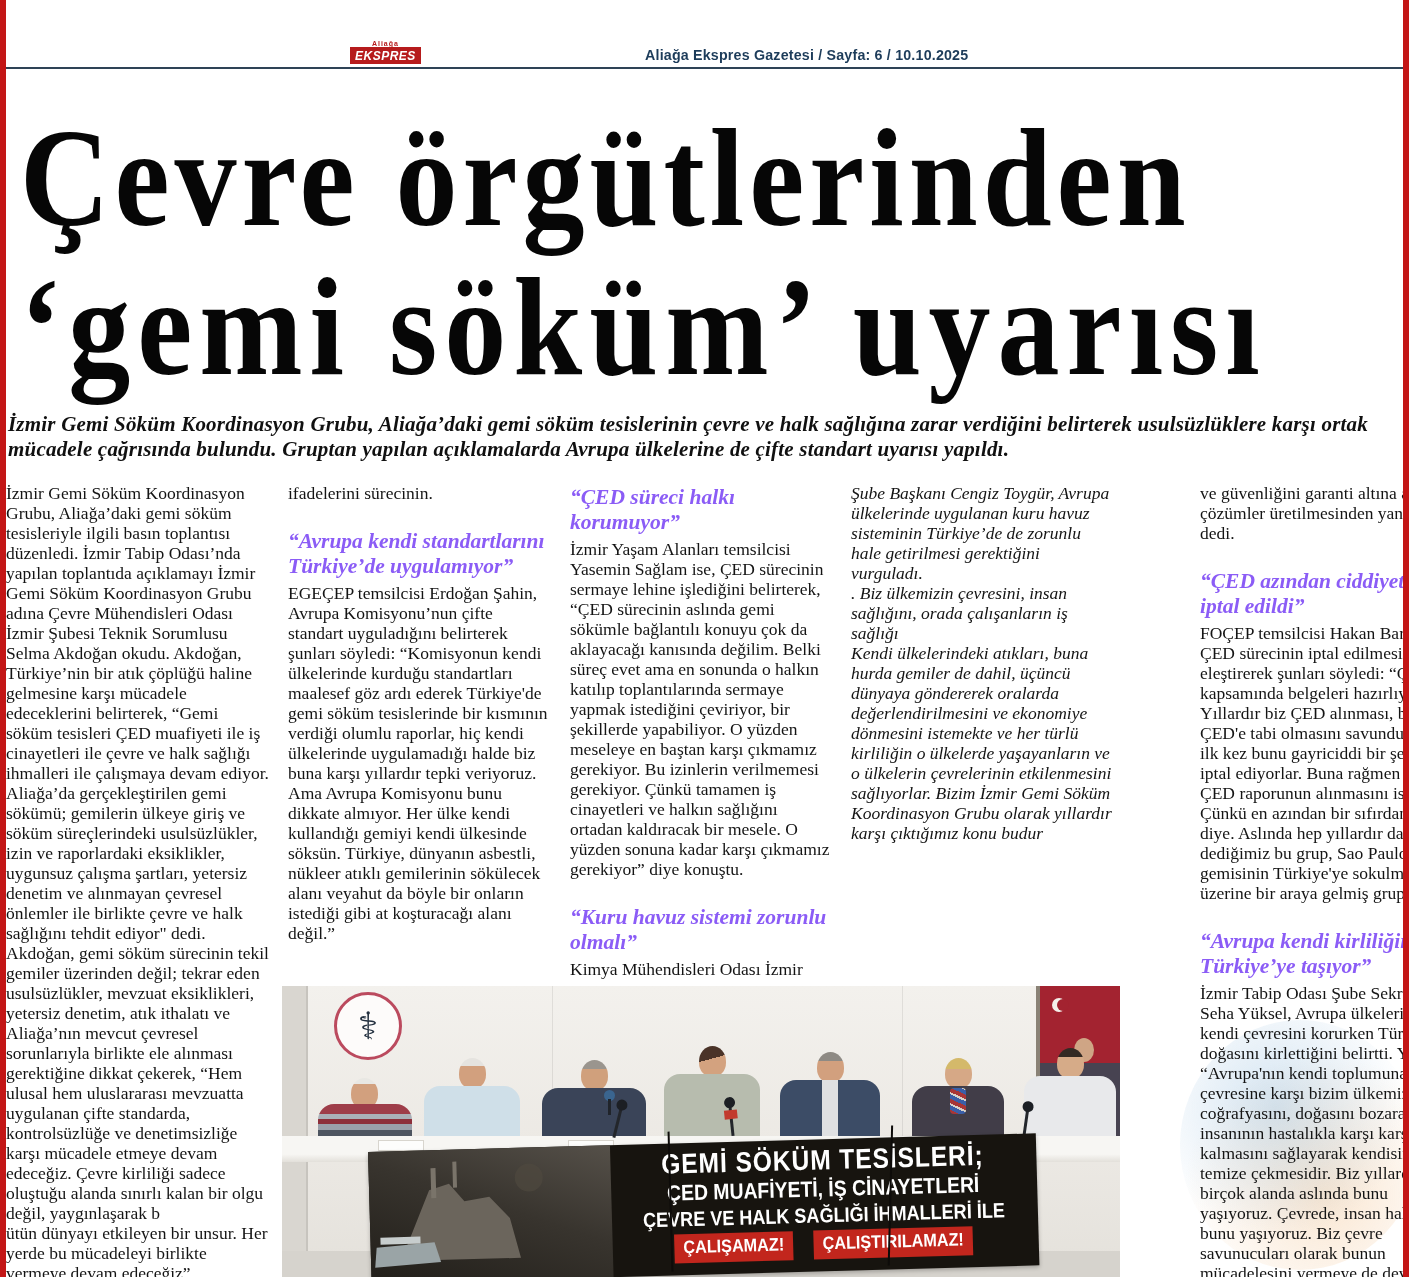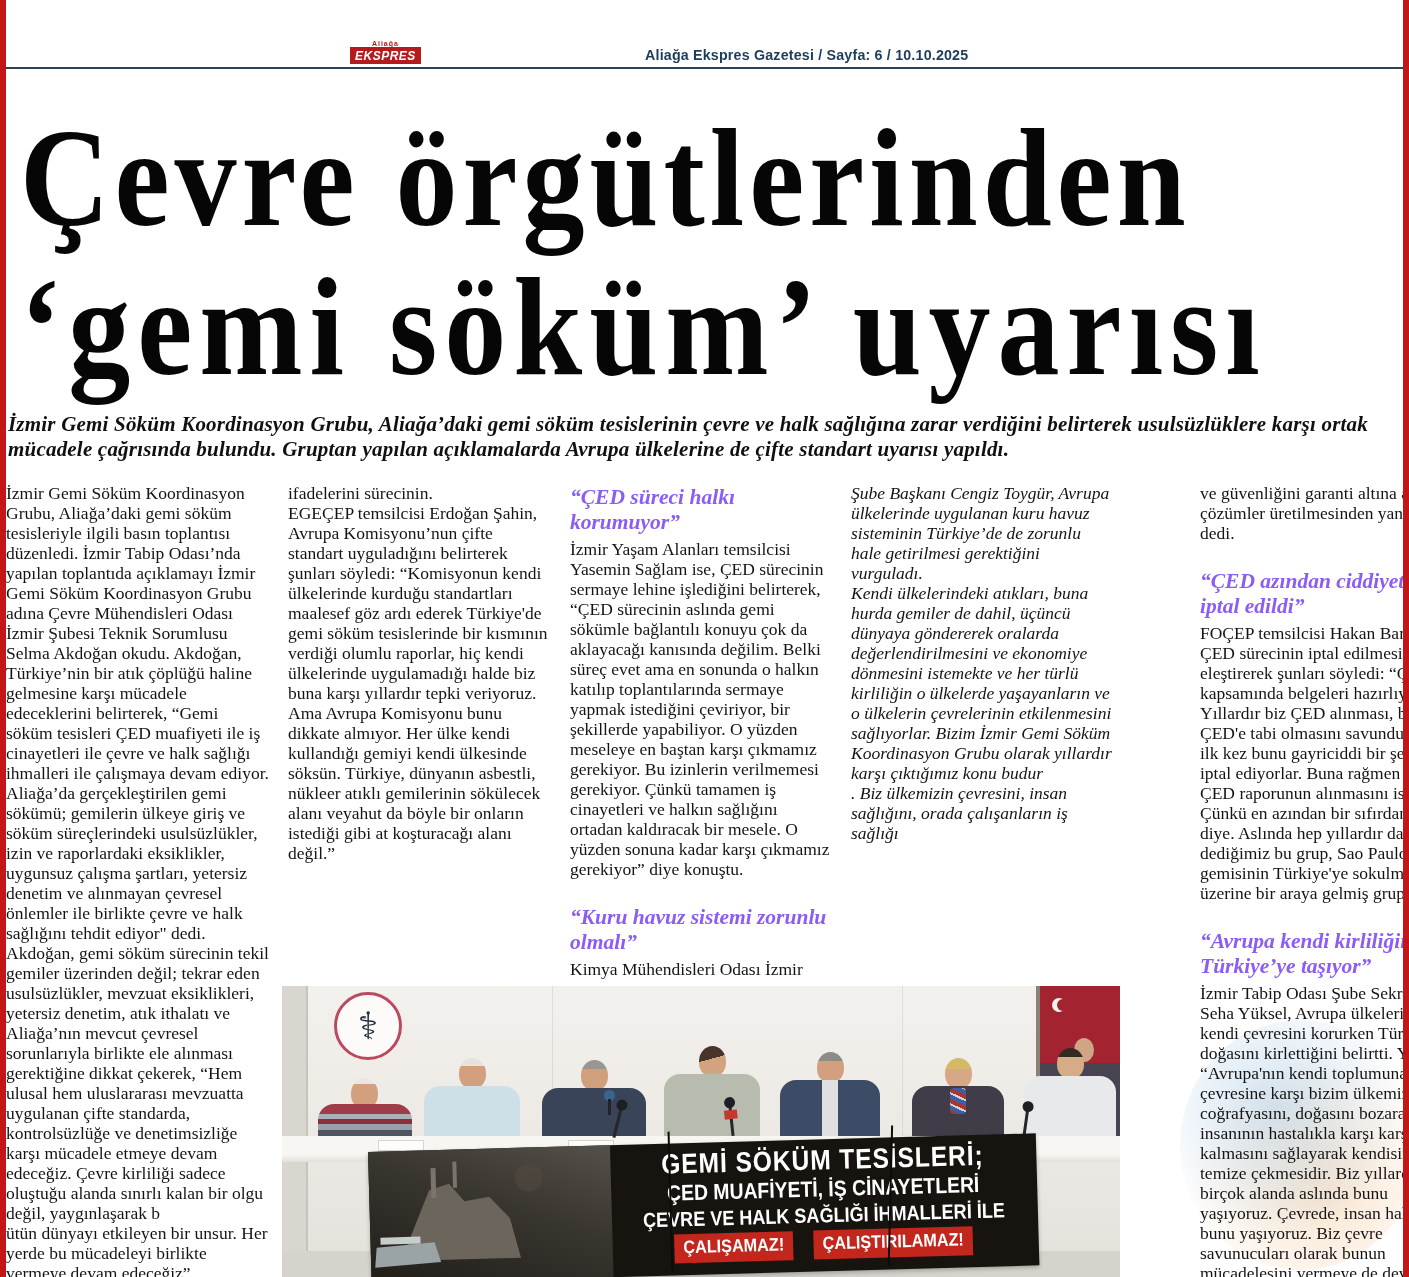--- a/index.html
+++ b/index.html
@@ -116,34 +116,35 @@
 <div class="watermark"></div>
 
 <div class="col c1">
   <p class="bodyp">İzmir Gemi Söküm Koordinasyon Grubu, Aliağa’daki gemi söküm tesisleriyle ilgili basın toplantısı düzenledi. İzmir Tabip Odası’nda yapılan toplantıda açıklamayı İzmir Gemi Söküm Koordinasyon Grubu adına Çevre Mühendisleri Odası İzmir Şubesi Teknik Sorumlusu Selma Akdoğan okudu. Akdoğan, Türkiye’nin bir atık çöplüğü haline gelmesine karşı mücadele edeceklerini belirterek, “Gemi söküm tesisleri ÇED muafiyeti ile iş cinayetleri ile çevre ve halk sağlığı ihmalleri ile çalışmaya devam ediyor.</p>
   <p class="bodyp">Aliağa’da gerçekleştirilen gemi sökümü; gemilerin ülkeye giriş ve söküm süreçlerindeki usulsüzlükler, izin ve raporlardaki eksiklikler, uygunsuz çalışma şartları, yetersiz denetim ve alınmayan çevresel önlemler ile birlikte çevre ve halk sağlığını tehdit ediyor" dedi. Akdoğan, gemi söküm sürecinin tekil gemiler üzerinden değil; tekrar eden usulsüzlükler, mevzuat eksiklikleri, yetersiz denetim, atık ithalatı ve Aliağa’nın mevcut çevresel sorunlarıyla birlikte ele alınması gerektiğine dikkat çekerek, “Hem ulusal hem uluslararası mevzuatta uygulanan çifte standarda, kontrolsüzlüğe ve denetimsizliğe karşı mücadele etmeye devam edeceğiz. Çevre kirliliği sadece oluştuğu alanda sınırlı kalan bir olgu değil, yaygınlaşarak b</p>
   <p class="bodyp">ütün dünyayı etkileyen bir unsur. Her yerde bu mücadeleyi birlikte vermeye devam edeceğiz”</p>
 </div>
 
 <div class="col c2">
   <p class="bodyp">ifadelerini sürecinin.</p>
+  <h3 class="subhead">“Avrupa kendi standartlarını Türkiye’de uygulamıyor”</h3>
   <p class="bodyp">EGEÇEP temsilcisi Erdoğan Şahin, Avrupa Komisyonu’nun çifte standart uyguladığını belirterek şunları söyledi: “Komisyonun kendi ülkelerinde kurduğu standartları maalesef göz ardı ederek Türkiye'de gemi söküm tesislerinde bir kısmının verdiği olumlu raporlar, hiç kendi ülkelerinde uygulamadığı halde biz buna karşı yıllardır tepki veriyoruz. Ama Avrupa Komisyonu bunu dikkate almıyor. Her ülke kendi kullandığı gemiyi kendi ülkesinde söksün. Türkiye, dünyanın asbestli, nükleer atıklı gemilerinin sökülecek alanı veyahut da böyle bir onların istediği gibi at koşturacağı alanı değil.”</p>
 </div>
 
 <div class="col c3">
   <h3 class="subhead">“ÇED süreci halkı korumuyor”</h3>
   <p class="bodyp">İzmir Yaşam Alanları temsilcisi Yasemin Sağlam ise, ÇED sürecinin sermaye lehine işlediğini belirterek, “ÇED sürecinin aslında gemi sökümle bağlantılı konuyu çok da aklayacağı kanısında değilim. Belki süreç evet ama en sonunda o halkın katılıp toplantılarında sermaye yapmak istediğini çeviriyor, bir şekillerde yapabiliyor. O yüzden meseleye en baştan karşı çıkmamız gerekiyor. Bu izinlerin verilmemesi gerekiyor. Çünkü tamamen iş cinayetleri ve halkın sağlığını ortadan kaldıracak bir mesele. O yüzden sonuna kadar karşı çıkmamız gerekiyor” diye konuştu.</p>
   <h3 class="subhead">“Kuru havuz sistemi zorunlu olmalı”</h3>
   <p class="bodyp">Kimya Mühendisleri Odası İzmir</p>
 </div>
 
 <div class="col c4">
   <p class="bodyp">Şube Başkanı Cengiz Toygür, Avrupa ülkelerinde uygulanan kuru havuz sisteminin Türkiye’de de zorunlu hale getirilmesi gerektiğini vurguladı.</p>
+  <p class="bodyp">. Biz ülkemizin çevresini, insan sağlığını, orada çalışanların iş sağlığı</p>
   <p class="bodyp">Kendi ülkelerindeki atıkları, buna hurda gemiler de dahil, üçüncü dünyaya göndererek oralarda değerlendirilmesini ve ekonomiye dönmesini istemekte ve her türlü kirliliğin o ülkelerde yaşayanların ve o ülkelerin çevrelerinin etkilenmesini sağlıyorlar. Bizim İzmir Gemi Söküm Koordinasyon Grubu olarak yıllardır karşı çıktığımız konu budur</p>
-  <p class="bodyp">. Biz ülkemizin çevresini, insan sağlığını, orada çalışanların iş sağlığı</p>
 </div>
 
 <div class="col c5">
   <p class="bodyp">ve güvenliğini garanti altına alacak çözümler üretilmesinden yanayız.” dedi.</p>
   <h3 class="subhead">“ÇED azından ciddiyetsizce iptal edildi”</h3>
   <p class="bodyp">FOÇEP temsilcisi Hakan Barçın, ÇED sürecinin iptal edilmesini eleştirerek şunları söyledi: “ÇED kapsamında belgeleri hazırlıyorlar. Yıllardır biz ÇED alınması, buranın ÇED'e tabi olmasını savunduk. Fakat ilk kez bunu gayriciddi bir şekilde iptal ediyorlar. Buna rağmen biz ÇED raporunun alınmasını istiyoruz. Çünkü en azından bir sıfırdan iyidir diye. Aslında hep yıllardır da dediğimiz bu grup, Sao Paulo gemisinin Türkiye'ye sokulmaması üzerine bir araya gelmiş grup.”</p>
   <h3 class="subhead">“Avrupa kendi kirliliğini Türkiye’ye taşıyor”</h3>
   <p class="bodyp">İzmir Tabip Odası Şube Sekreteri Seha Yüksel, Avrupa ülkelerinin kendi çevresini korurken Türkiye’nin doğasını kirlettiğini belirtti. Yüksel, “Avrupa'nın kendi toplumuna, kendi çevresine karşı bizim ülkemizin coğrafyasını, doğasını bozarak insanının hastalıkla karşı karşıya kalmasını sağlayarak kendisini temize çekmesidir. Biz yıllardır birçok alanda aslında bunu yaşıyoruz. Çevrede, insan haklarında bunu yaşıyoruz. Biz çevre savunucuları olarak bunun mücadelesini vermeye de devam edeceğiz" dedi.</p>
 
 </div>

